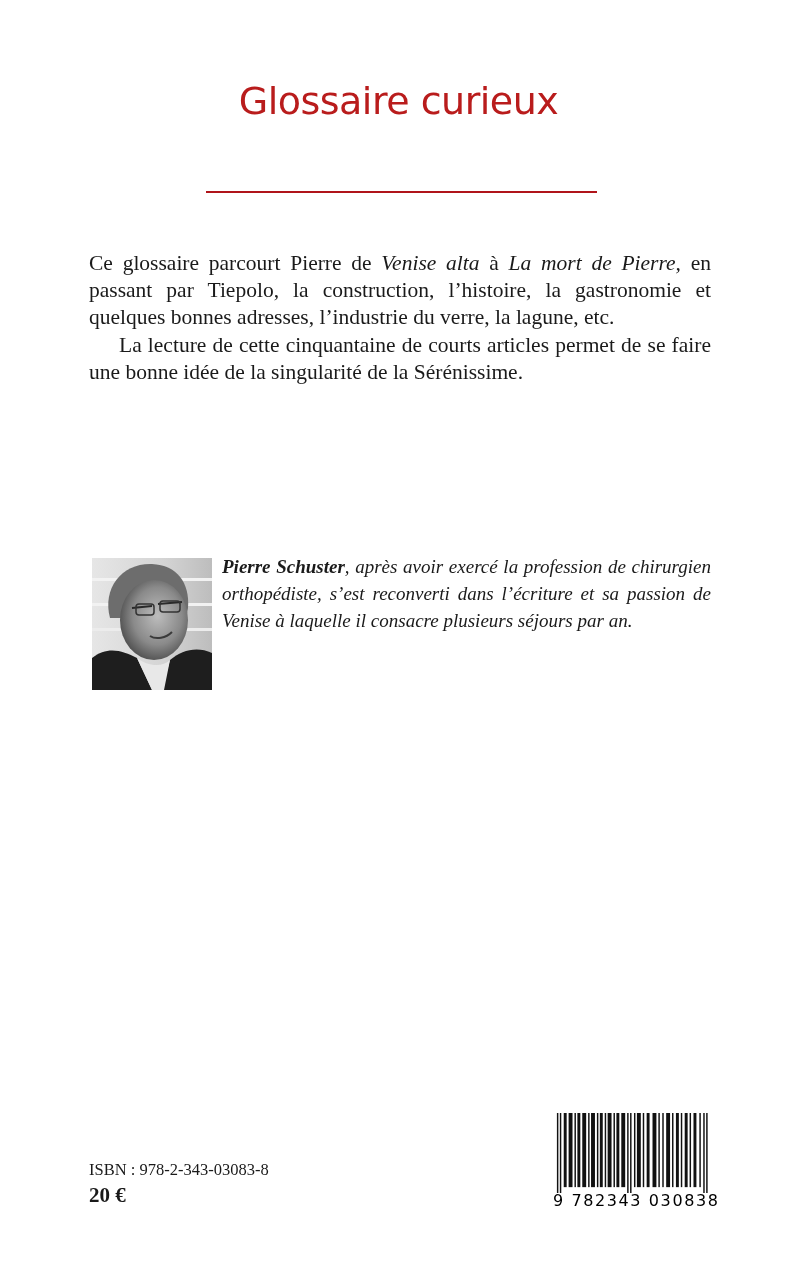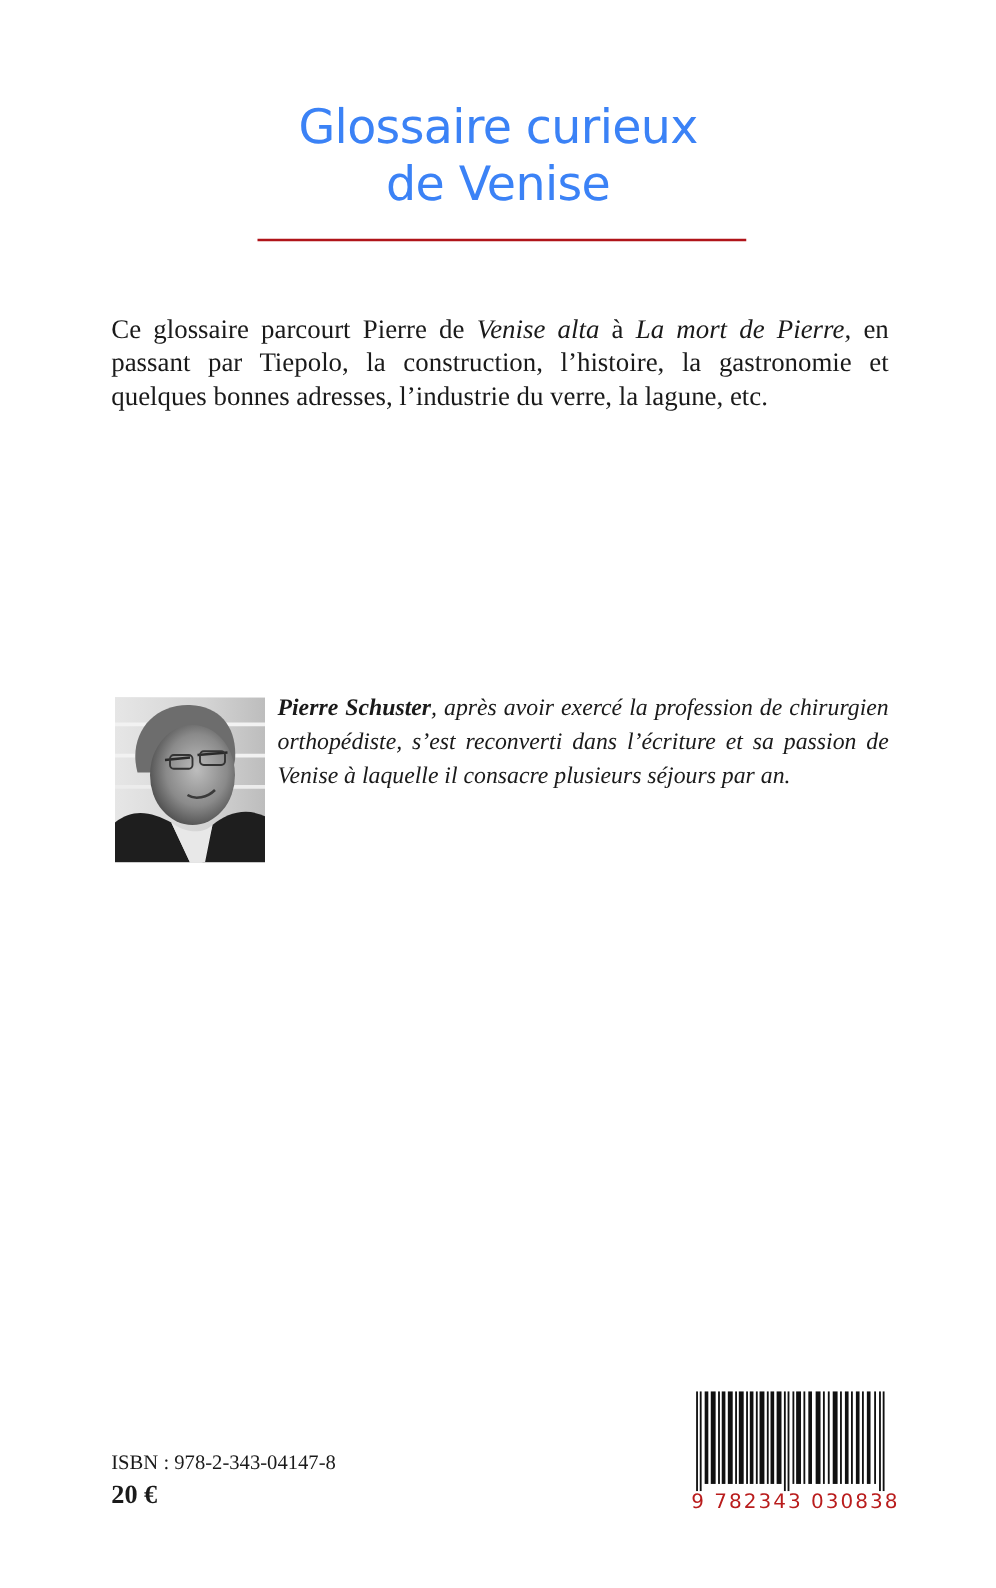--- a/index.html
+++ b/index.html
@@ -1,42 +1,42 @@
 <!DOCTYPE html>
 <html><head>
 <meta charset="utf-8">
 <style>
   html, body { margin:0; padding:0; }
   body { width:797px; height:1270px; background:#ffffff; position:relative; overflow:hidden; font-family:"Liberation Serif", serif; color:#1a1a1a; }
-  .title { position:absolute; left:0; width:797px; top:78px; text-align:center; color:#3b82f6; font-family:"DejaVu Sans", sans-serif; font-size:38px; line-height:46px; letter-spacing:-0.5px; }
+  .title { position:absolute; left:0; width:797px; top:78px; text-align:center; color:#b91c1c; font-family:"DejaVu Sans", sans-serif; font-size:38px; line-height:46px; letter-spacing:-0.5px; }
   .title-rule { position:absolute; left:206px; width:391px; top:191px; height:2px; background:#b0141a; }
   .blurb { position:absolute; left:89px; width:622px; top:250px; font-size:21.5px; line-height:27.2px; text-align:justify; }
   .blurb p { margin:0; }
   .blurb p.indent { text-indent:30px; }
   .photo { position:absolute; left:92px; top:558px; width:120px; height:132px; background:#cfcfcf; overflow:hidden; }
   .bio { position:absolute; left:222px; width:489px; top:553px; font-size:19px; line-height:27.2px; font-style:italic; text-align:justify; }
   .bio p { margin:0; }
   .bio b { font-weight:bold; }
   .isbn { position:absolute; left:89px; top:1160px; font-size:16.5px; }
   .price { position:absolute; left:89px; top:1183px; font-size:21px;font-weight:bold; }
   .barcode { position:absolute; left:553px; top:1113px; width:160px; height:100px; }
   .barcode-bars { position:absolute; left:0; top:0; width:160px; height:80px; display:flex; align-items:flex-start; }
-  .barcode-digits { position:absolute; left:0; top:78px; width:160px; font-family:"DejaVu Sans", sans-serif; font-size:16px; letter-spacing:1.6px; color:#b91c1c; white-space:nowrap; }
+  .barcode-digits { position:absolute; left:0; top:78px; width:160px; font-family:"DejaVu Sans", sans-serif; font-size:16px; letter-spacing:1.6px; color:#000000; white-space:nowrap; }
 </style>
 </head>
 <body>
 
 <div class="title">
   <div>Glossaire curieux</div>
-  <div>de Venise</div>
 </div>
 <div class="title-rule"></div>
 
 <div class="blurb">
   <p><span>Ce glossaire parcourt Pierre de </span><i>Venise alta</i><span> à </span><i>La mort de Pierre,</i><span> en passant par Tiepolo, la construction, l’histoire, la gastronomie et quelques bonnes adresses, l’industrie du verre, la lagune, etc.</span></p>
+  <p class="indent">La lecture de cette cinquantaine de courts articles permet de se faire une bonne idée de la singularité de la Sérénissime.</p>
 </div>
 
 <div class="photo" title="Portrait of Pierre Schuster">
   <svg width="120" height="132" viewBox="0 0 120 132">
     <defs>
       <linearGradient id="bg" x1="0" y1="0" x2="1" y2="0">
         <stop offset="0" stop-color="#e6e6e6"></stop>
         <stop offset="0.6" stop-color="#d4d4d4"></stop>
         <stop offset="1" stop-color="#bdbdbd"></stop>
       </linearGradient>
@@ -59,21 +59,21 @@
     <path d="M0 132 L0 100 C15 88, 30 92, 45 100 L60 132 Z" fill="#1e1e1e"></path>
     <path d="M120 132 L120 95 C105 88, 90 92, 78 102 L70 132 Z" fill="#1e1e1e"></path>
     <path d="M45 100 L60 132 L72 132 L78 102 C70 110, 55 108, 45 100 Z" fill="#e8e8e8"></path>
   </svg>
 </div>
 
 <div class="bio">
   <p><b>Pierre Schuster</b><span>, après avoir exercé la profession de chirurgien orthopédiste, s’est reconverti dans l’écriture et sa passion de Venise à laquelle il consacre plusieurs séjours par an.</span></p>
 </div>
 
-<div class="isbn">ISBN : 978-2-343-04147-8</div>
+<div class="isbn">ISBN : 978-2-343-03083-8</div>
 <div class="price">20 €</div>
 
 <div class="barcode">
   <svg class="barcode-bars" width="160" height="82" viewBox="0 0 160 82">
     <g fill="#111">
       <rect x="2" y="0" width="1.5" height="82"></rect>
       <rect x="5" y="0" width="1.5" height="82"></rect>
       <rect x="9" y="0" width="3" height="76"></rect>
       <rect x="14" y="0" width="4" height="76"></rect>
       <rect x="20" y="0" width="1.5" height="76"></rect>

